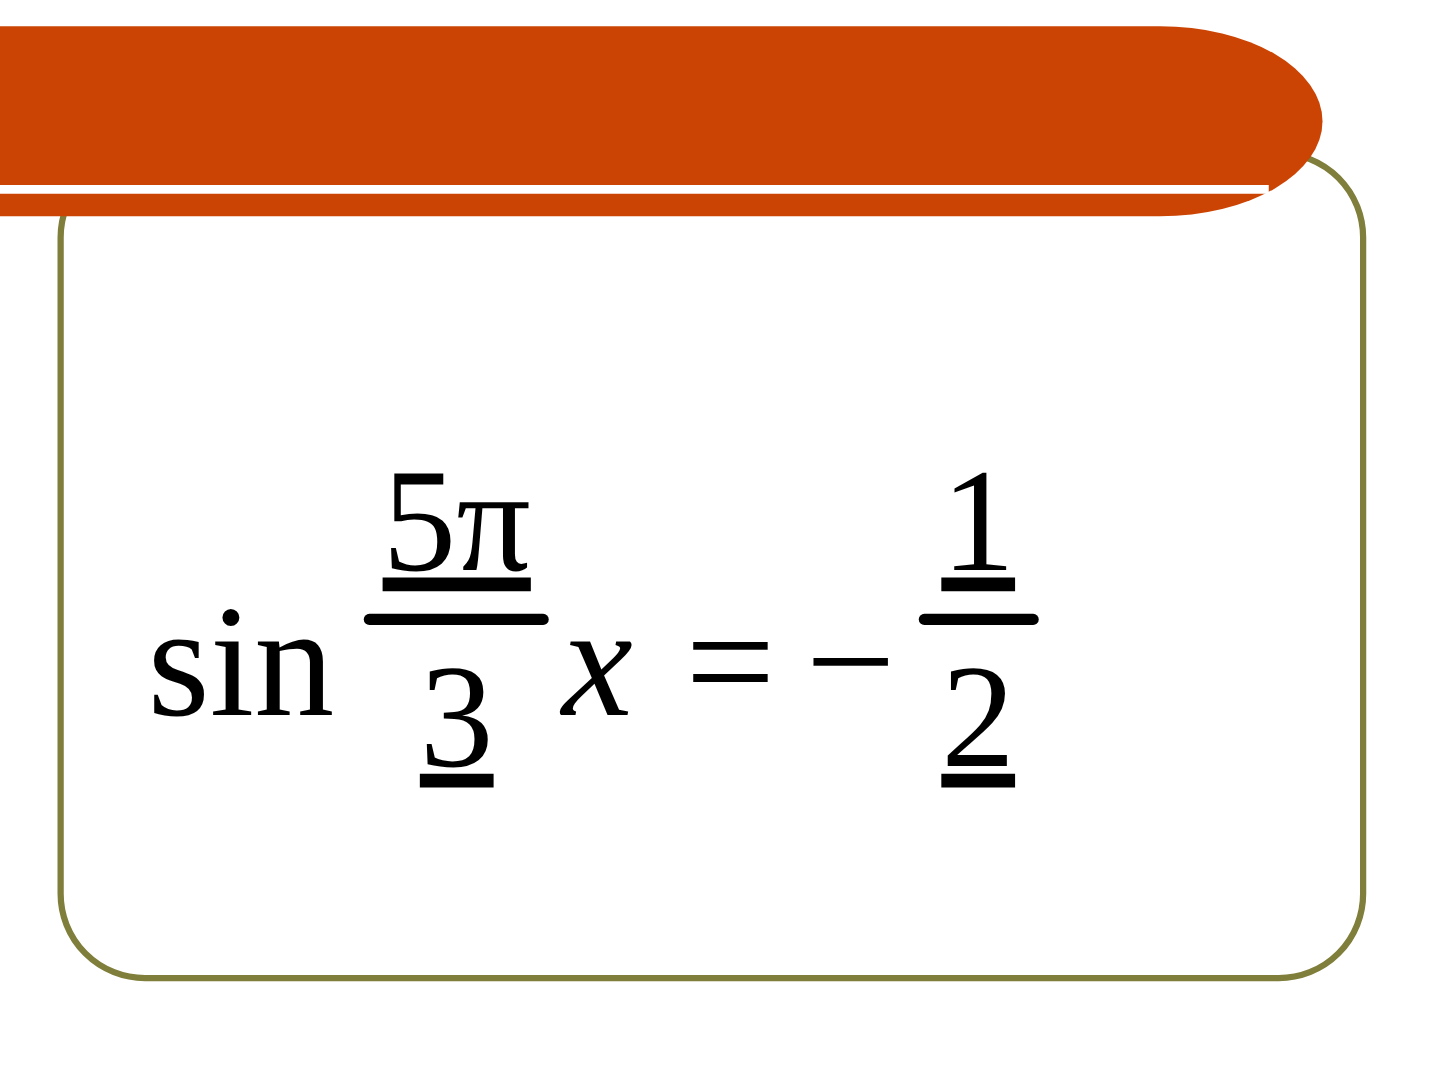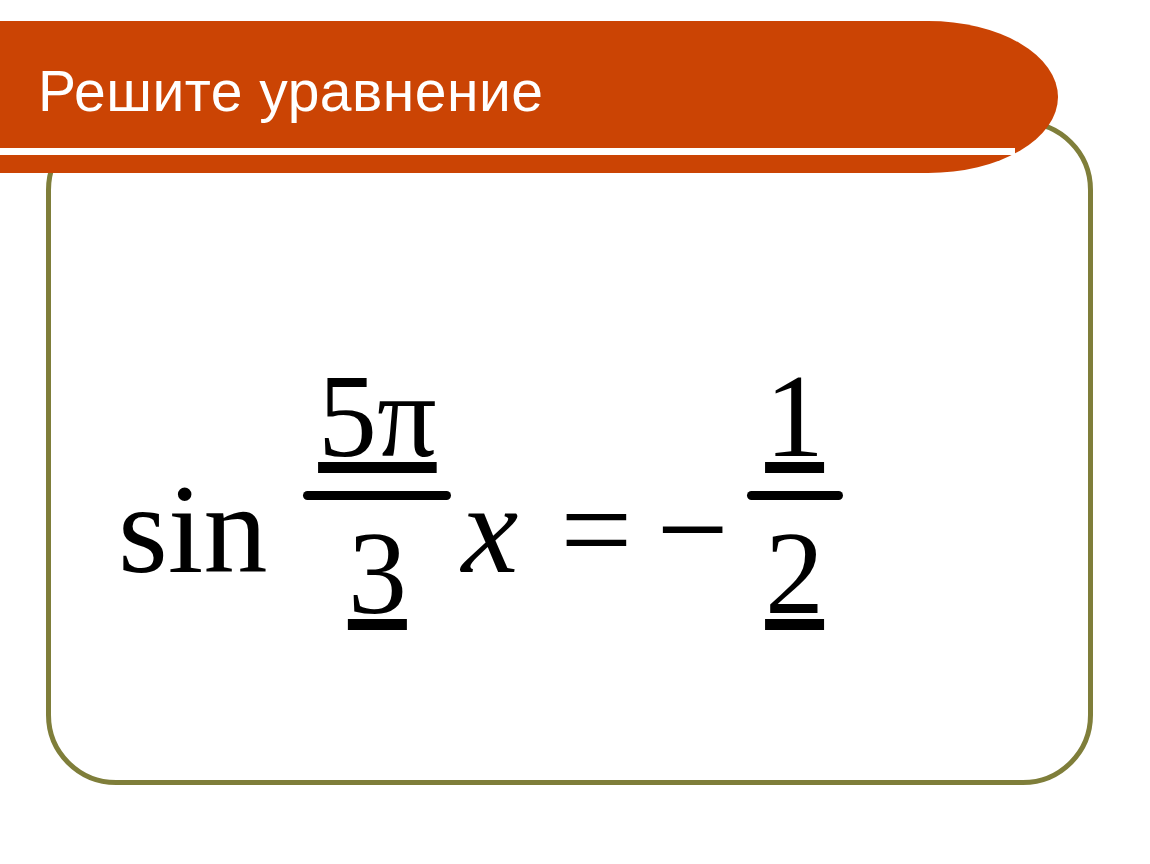--- a/index.html
+++ b/index.html
@@ -78,21 +78,21 @@
     flex-direction: row;
     align-items: center;
     justify-content: flex-start;
   }
 
   .fn {
     font-size: 128px;
     line-height: 1;
     font-style: normal;
     display: inline-block;
-    margin-right: 36px;
+    margin-right: 24px;
   }
 
   .var {
     font-size: 128px;
     line-height: 1;
     font-style: italic;
     display: inline-block;
     margin-left: 10px;
     margin-right: 22px;
   }
@@ -143,21 +143,20 @@
   .baseline-shift { position: relative; top: 34px; }
 </style>
 </head>
 <body>
 
 <div class="slide">
 
   <div class="content-frame"></div>
 
   <div class="title-bar">
-    <div class="title-text">Решите уравнение</div>
     <div class="title-rule"></div>
   </div>
 
   <div class="formula">
 
     <span class="fn baseline-shift">sin</span>
 
     <span class="frac wide">
       <span class="num">5π</span>
       <span class="bar"></span>

